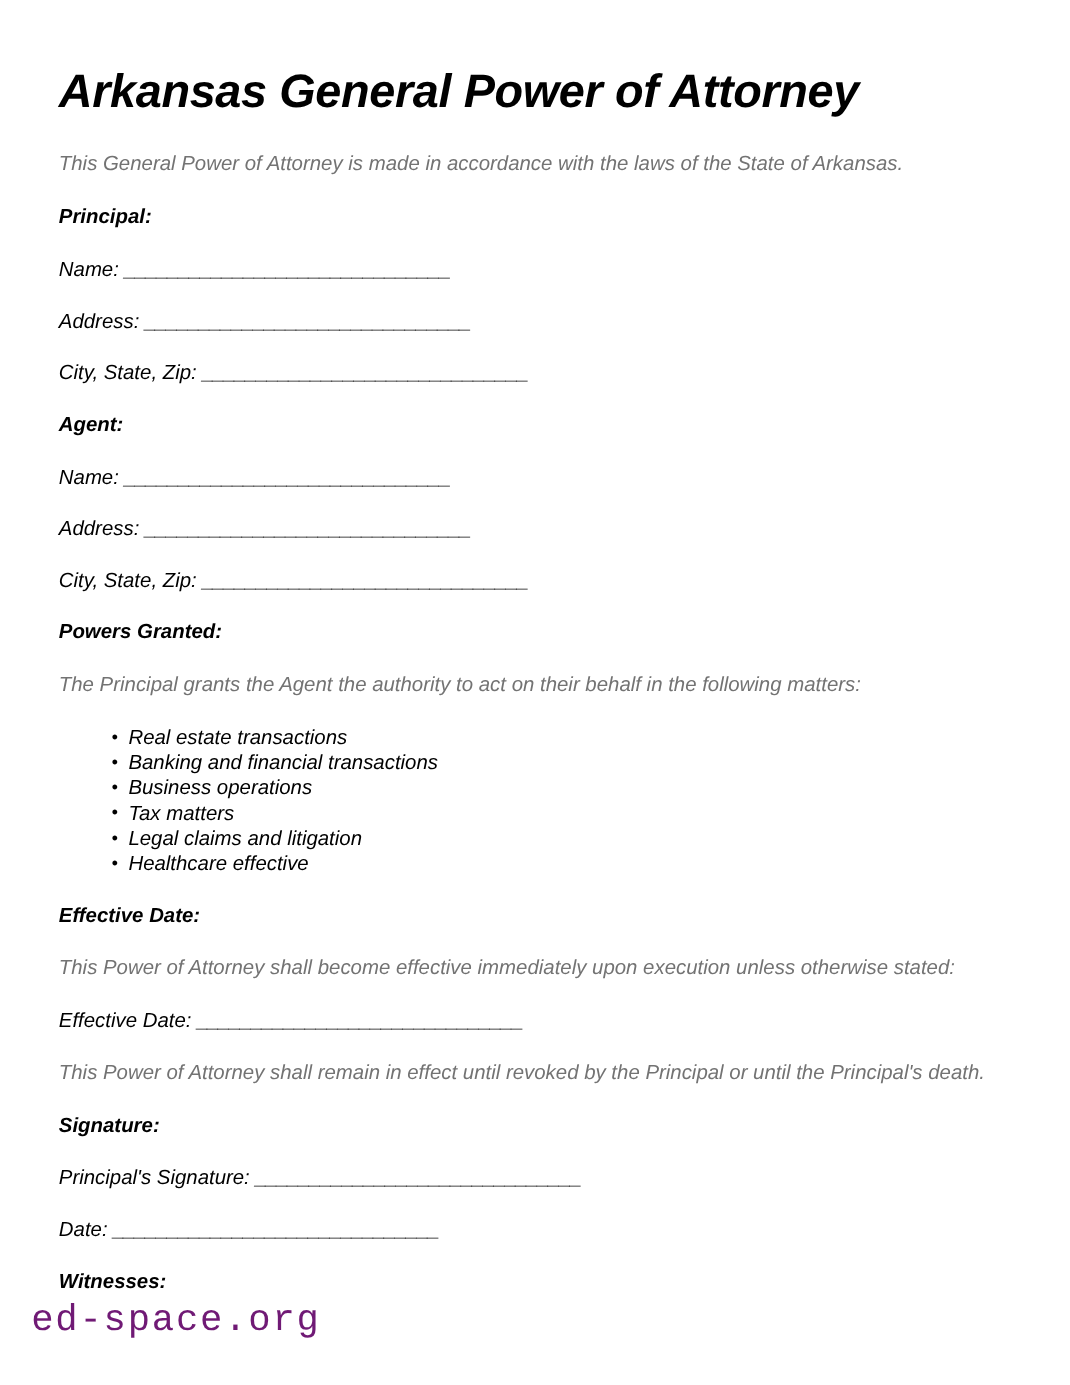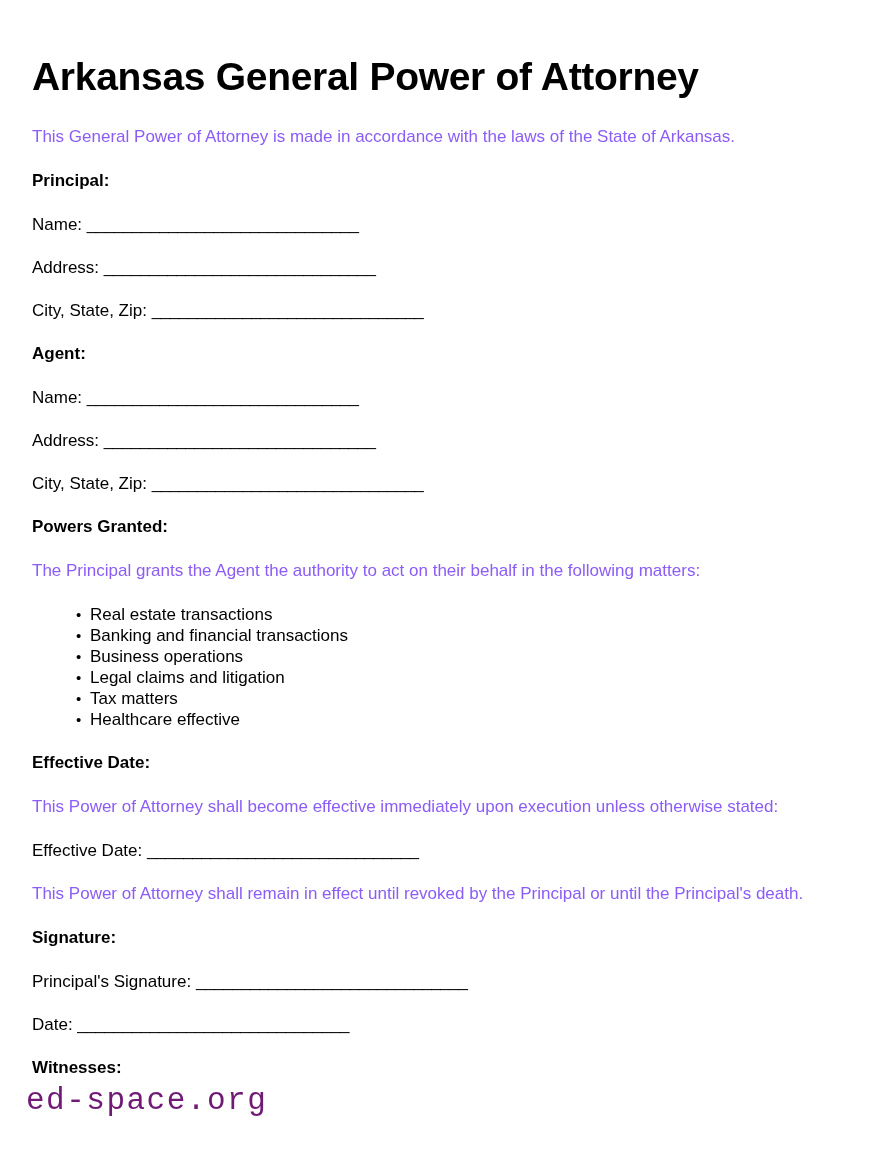--- a/index.html
+++ b/index.html
@@ -12,39 +12,40 @@
     width: 892px;
     height: 1154px;
     background: #ffffff;
     overflow: hidden;
     font-family: "Liberation Sans", sans-serif;
     color: #000000;
     box-sizing: border-box;
   }
   .doc-body {
     position: absolute;
-    left: 32px;
+    left: 49px;
     top: 55px;
     width: 794px;
+    font-style: italic;
   }
 
   .doc-title {
     font-size: 39px;
     font-weight: bold;
     line-height: 1.15;
     letter-spacing: -0.3px;
     margin: 0 0 26px 0;
     color: #000000;
   }
 
   .para {
     font-size: 17px;
     line-height: 22px;
     margin: 0 0 22px 0;
-    color: #8b5cf6;
+    color: #737373;
     max-width: 794px;
   }
 
   .section-heading {
     font-size: 17px;
     font-weight: bold;
     line-height: 22px;
     margin: 0 0 22px 0;
     color: #000000;
   }
@@ -125,22 +126,22 @@
     <p class="field-line"><span class="field-label">City, State, Zip: </span><span class="field-blank">______________________________</span></p>
 
     <h2 class="section-heading">Powers Granted:</h2>
 
     <p class="para">The Principal grants the Agent the authority to act on their behalf in the following matters:</p>
 
     <ul class="power-list">
       <li>Real estate transactions</li>
       <li>Banking and financial transactions</li>
       <li>Business operations</li>
+      <li>Tax matters</li>
       <li>Legal claims and litigation</li>
-      <li>Tax matters</li>
       <li>Healthcare effective</li>
     </ul>
 
     <h2 class="section-heading">Effective Date:</h2>
 
     <p class="para">This Power of Attorney shall become effective immediately upon execution unless otherwise stated:</p>
 
     <p class="field-line"><span class="field-label">Effective Date: </span><span class="field-blank">______________________________</span></p>
 
 

